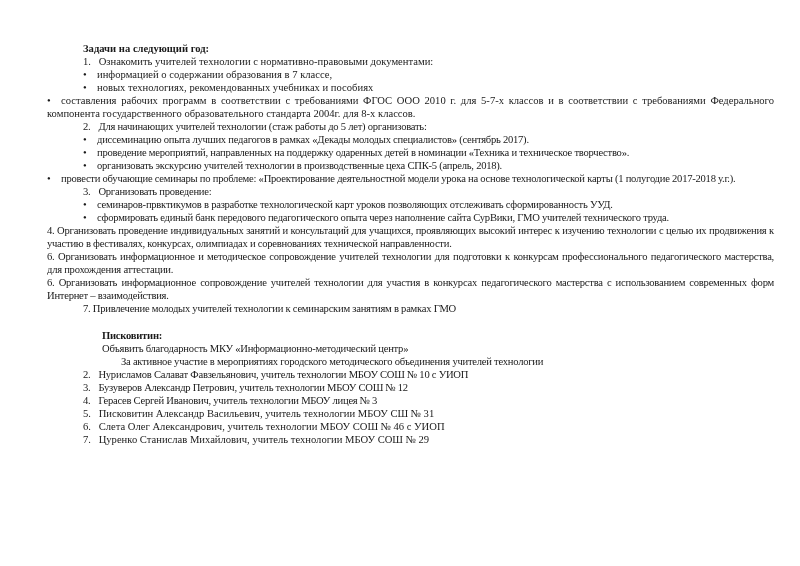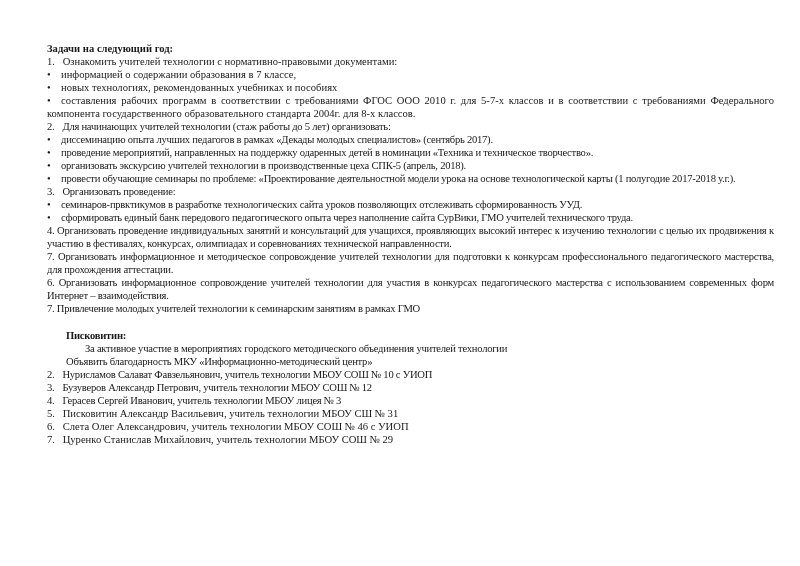--- a/index.html
+++ b/index.html
@@ -1,19 +1,19 @@
 <!DOCTYPE html>
 <html><head>
 <meta charset="utf-8">
 <style>
   html, body { margin: 0; padding: 0; background: #ffffff; }
   body { width: 800px; height: 566px; position: relative; overflow: hidden;
          font-family: "Liberation Serif", "DejaVu Serif", serif; color: #1a1a1a; }
   .page { position: absolute; left: 47px; top: 42px; width: 727px; font-size: 10.6px; line-height: 13px; }
-  .line { white-space: nowrap; height: 13px; }
+  .line { white-space: nowrap; height: 13px; margin-left: 36px; }
   .wrap { white-space: normal; text-align: justify; height: auto; }
   .bold { font-weight: bold; }
   .bullet { display: inline-block; width: 14px; }
   .num { display: inline-block; width: 13px; }
   .cond { letter-spacing: -0.25px; }
   .gap { height: 14px; }
   .ind1 { padding-left: 19px; }
   .ind2 { padding-left: 38px; }
 </style>
 </head>
@@ -36,33 +36,33 @@
   </div>
   <div class="line cond"><span class="bullet">•</span><span>диссеминацию опыта лучших педагогов в рамках «Декады молодых специалистов» (сентябрь 2017).</span></div>
   <div class="line cond"><span class="bullet">•</span><span>проведение мероприятий, направленных на поддержку одаренных детей в номинации «Техника и техническое творчество».</span></div>
   <div class="line cond"><span class="bullet">•</span><span>организовать экскурсию учителей технологии в производственные цеха СПК-5 (апрель, 2018).</span></div>
   <div class="wrap cond"><span class="bullet">•</span><span>провести обучающие семинары по проблеме: «Проектирование деятельностной модели урока на основе технологической карты (1 полугодие 2017-2018 у.г.).</span></div>
 
   <div class="line cond">
     <span class="num">3.</span>
     <span>Организовать проведение:</span>
   </div>
-  <div class="line cond"><span class="bullet">•</span><span>семинаров-првктикумов в разработке технологических сайта уроков позволяющих отслеживать сформированность УУД.</span></div>
+  <div class="line cond"><span class="bullet">•</span><span>семинаров-првктикумов в разработке технологической карт уроков позволяющих отслеживать сформированность УУД.</span></div>
   <div class="line cond"><span class="bullet">•</span><span>сформировать единый банк передового педагогического опыта через наполнение сайта СурВики, ГМО учителей технического труда.</span></div>
 
   <div class="wrap cond">4. Организовать проведение индивидуальных занятий и консультаций для учащихся, проявляющих высокий интерес к изучению технологии с целью их продвижения к участию в фестивалях, конкурсах, олимпиадах и соревнованиях технической направленности.</div>
-  <div class="wrap cond">7. Организовать информационное и методическое сопровождение учителей технологии для подготовки к конкурсам профессионального педагогического мастерства, для прохождения аттестации.</div>
+  <div class="wrap cond">6. Организовать информационное и методическое сопровождение учителей технологии для подготовки к конкурсам профессионального педагогического мастерства, для прохождения аттестации.</div>
   <div class="wrap cond">6. Организовать информационное сопровождение учителей технологии для участия в конкурсах педагогического мастерства с использованием современных форм Интернет – взаимодействия.</div>
   <div class="line cond">7. Привлечение молодых учителей технологии к семинарским занятиям в рамках ГМО</div>
 
   <div class="gap"></div>
 
   <div class="line bold ind1 cond">Писковитин:</div>
+  <div class="line ind1 cond">Объявить благодарность МКУ «Информационно-методический центр»</div>
   <div class="line ind2 cond">За активное участие в мероприятиях городского методического объединения учителей технологии</div>
-  <div class="line ind1 cond">Объявить благодарность МКУ «Информационно-методический центр»</div>
 
   <div class="line cond"><span class="num">2.</span> <span>Нурисламов Салават Фавзельянович, учитель технологии МБОУ СОШ № 10 с УИОП</span></div>
   <div class="line cond"><span class="num">3.</span> <span>Бузуверов Александр Петрович, учитель технологии МБОУ СОШ № 12</span></div>
   <div class="line cond"><span class="num">4.</span> <span>Герасев Сергей Иванович, учитель технологии МБОУ лицея № 3</span></div>
   <div class="line"><span class="num">5.</span> <span>Писковитин Александр Васильевич, учитель технологии МБОУ СШ № 31</span></div>
   <div class="line"><span class="num">6.</span> <span>Слета Олег Александрович, учитель технологии МБОУ СОШ № 46 с УИОП</span></div>
   <div class="line"><span class="num">7.</span> <span>Цуренко Станислав Михайлович, учитель технологии МБОУ СОШ № 29</span></div>
 </div>
 
 </body></html>

